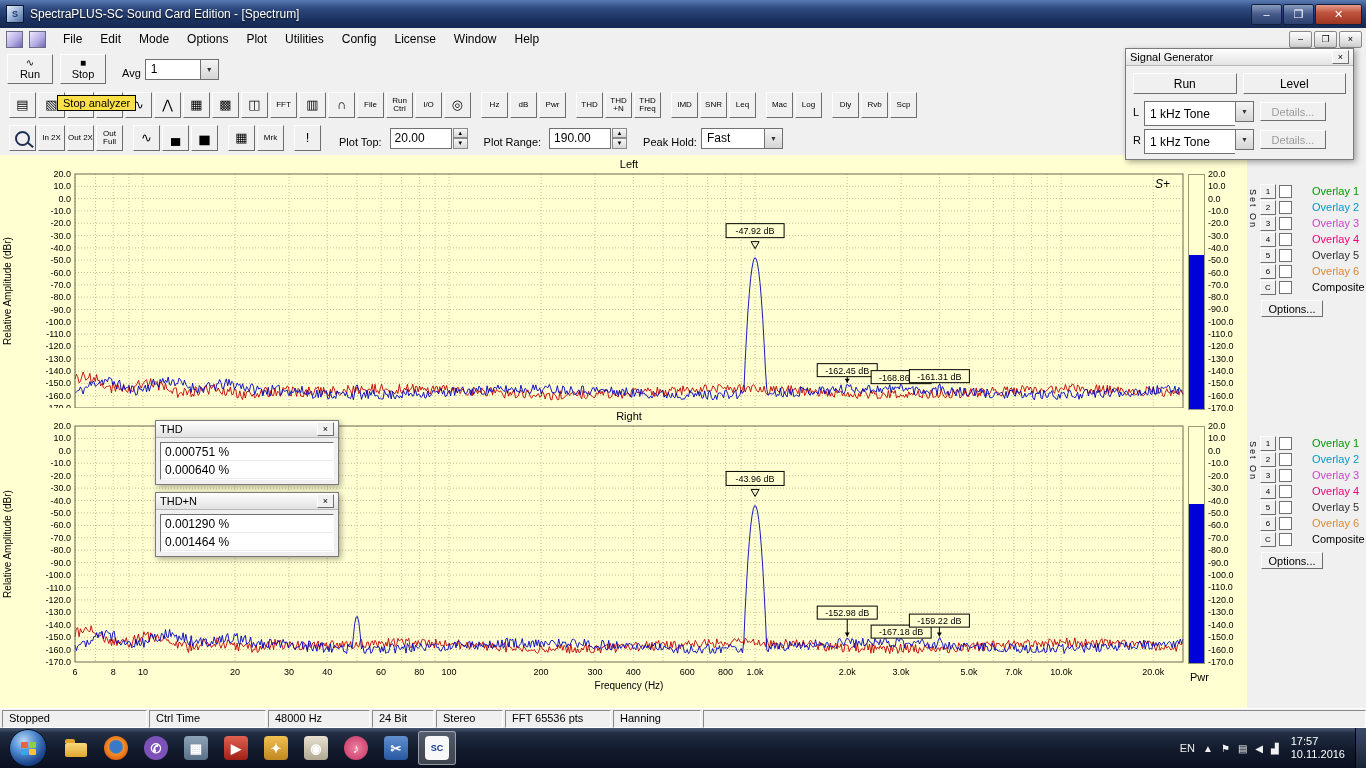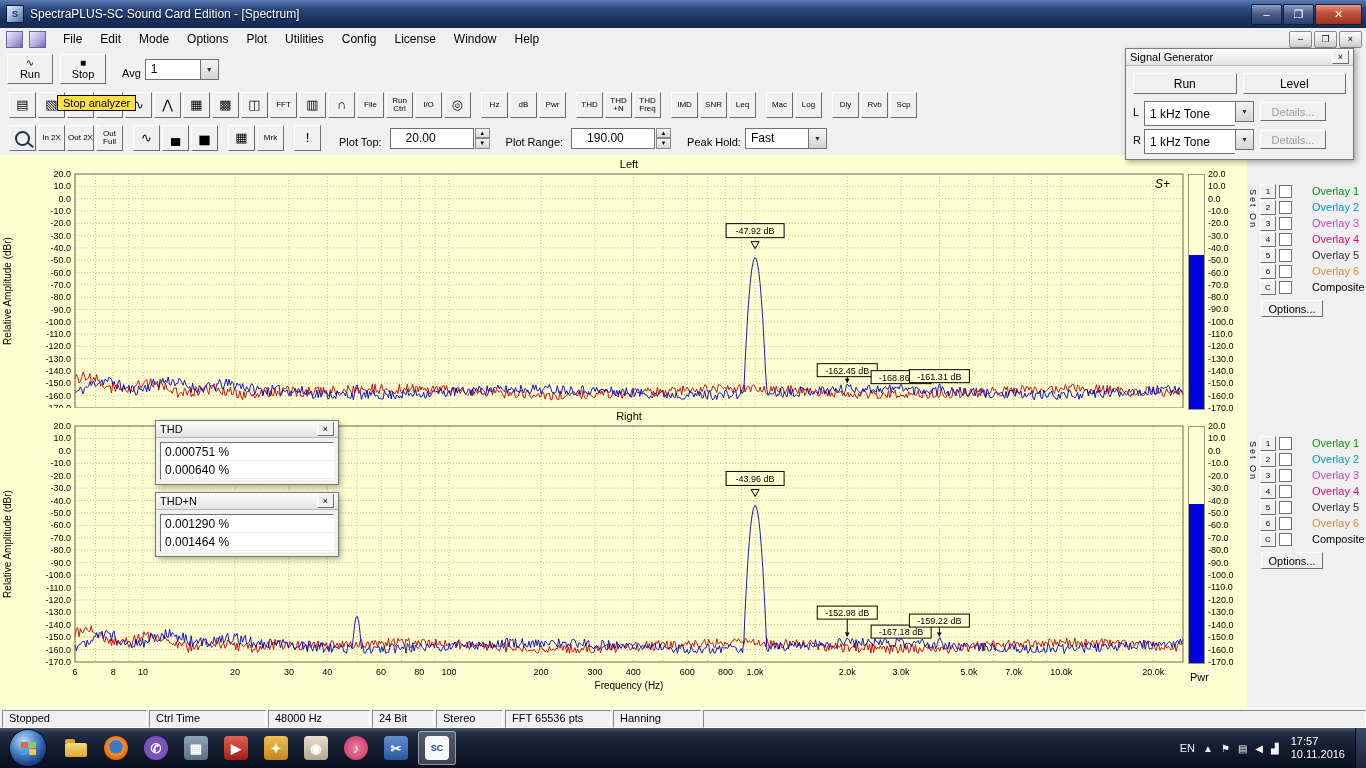--- a/index.html
+++ b/index.html
@@ -32,21 +32,21 @@
 .cbox{background:#fff;border:1px solid #707070;border-right:none;padding:2px 5px;font-size:12px;display:flex;align-items:center;white-space:nowrap;overflow:hidden}
 .carrow{width:17px;background:linear-gradient(#f5f5f5,#d5d5d5);border:1px solid #707070;font-size:7px;display:flex;align-items:center;justify-content:center;color:#333}
 #t2btns,#t3btns{display:flex;align-items:center;margin-left:7px}
 .tbtn{width:27px;height:26px;margin-left:2px;display:flex;flex-direction: column;align-items:center;justify-content:center;text-align:center}
 .tbtn .g{font-size:13px;line-height:14px}
 .tbtn .l{font-size:8px;line-height:8px;white-space:normal}
 .sep{width:8px}
 .mag{width:11px;height:11px;border:2px solid #203050;border-radius:50%;position:relative;display:inline-block}
 .mag::after{content:"";position:absolute;width:7px;height:2px;background:#203050;right:-6px;bottom:-2px;transform:rotate(40deg)}
 .spinbox{display:inline-flex;height:21px;margin-left:4px}
-.spininput{width:52px;background:#fff;border:1px solid #707070;font-size:12px;padding:2px 15px;display:inline-flex;align-items:center}
+.spininput{width:52px;background:#fff;border:1px solid #707070;font-size:12px;padding:2px 4px;display:inline-flex;align-items:center}
 .spinner{display:flex;flex-direction:column;width:15px;margin-left:1px}
 .spinner span{flex:1;font-size:6px;display:flex;align-items:center;justify-content:center;background:linear-gradient(#f8f8f8,#d8d8d8);border:1px solid #8a8a8a}
 #tooltip{position:absolute;left:57px;top:95px;background:#fde047;border:1px solid #000;font-size:11px;padding:1px 5px;z-index:40}
 
 .chartsvg{position:absolute;left:0;display:block}
 #svgL{top:155px}
 #svgR{top:408px}
 svg text{font-family:"Liberation Sans",sans-serif;fill:#000}
 
 #rightstrip{position:absolute;left:1185px;top:155px;width:62px;height:553px;background:#ffffd2}

